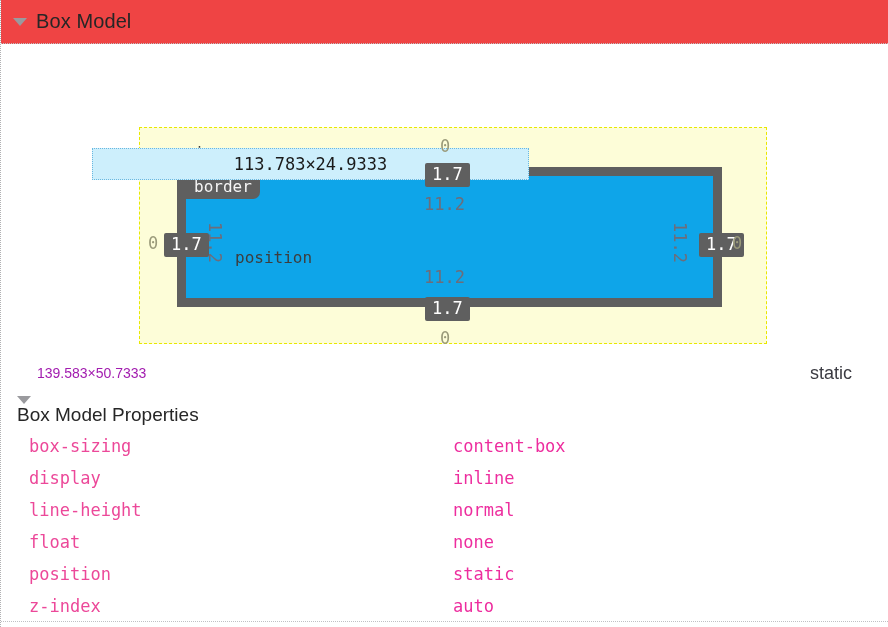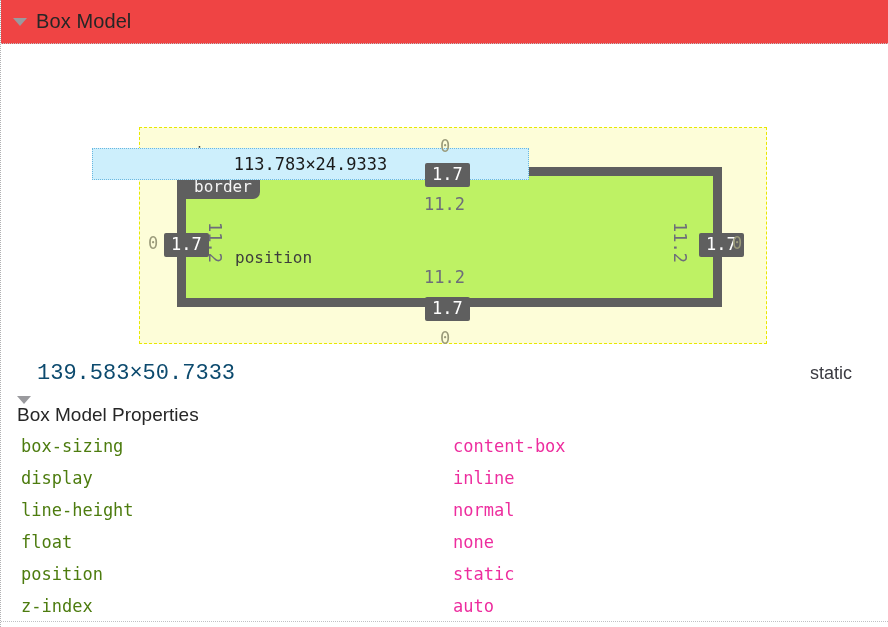--- a/index.html
+++ b/index.html
@@ -68,21 +68,21 @@
   .label-padding { left: 49px; top: 72px; }
 
   .border-box {
     position: absolute;
     left: 37px;
     top: 39px;
     width: 545px;
     height: 140px;
     box-sizing: border-box;
     border: 9px solid #5f5f5f;
-    background: #bef264;
+    background: #0ea5e9;
   }
   .label-border {
     position: absolute;
     left: 0px;
     top: 0px;
     background: #5f5f5f;
     color: #f5f5f5;
     font-family: "DejaVu Sans Mono", monospace;
     font-size: 16px;
     padding: 1px 8px 3px 8px;
@@ -157,23 +157,22 @@
     left: 0; right: 0;
     top: 357px;
     height: 32px;
     display: flex;
     align-items: center;
     justify-content: space-between;
     padding: 0 36px;
     box-sizing: border-box;
   }
   .summary .dims {
-    font-size: 22px;
-    color: #0c4a6e;
-    font-family: Liberation Mono, monospace;
+    font-size: 14px;
+    color: #a21caf;
   }
   .summary .pos {
     font-size: 18px;
     color: #3b3b42;
   }
 
   
   .props-header {
     position: absolute;
     left: 0; right: 0;
@@ -196,23 +195,23 @@
   }
   .prop-row {
     height: 32px;
     display: flex;
     align-items: center;
     font-family: "DejaVu Sans Mono", monospace;
     font-size: 17px;
   }
   .prop-name {
     width: 452px;
-    padding-left: 20px;
-    box-sizing: border-box;
-    color: #4d7c0f;
+    padding-left: 28px;
+    box-sizing: border-box;
+    color: #ec4899;
   }
   .prop-value {
     color: #ed2d9e;
   }
   .bottom-rule {
     position: absolute;
     left: 0; right: 0;
     top: 621px;
     border-top: 1px dotted #c0c0c4;
   }

